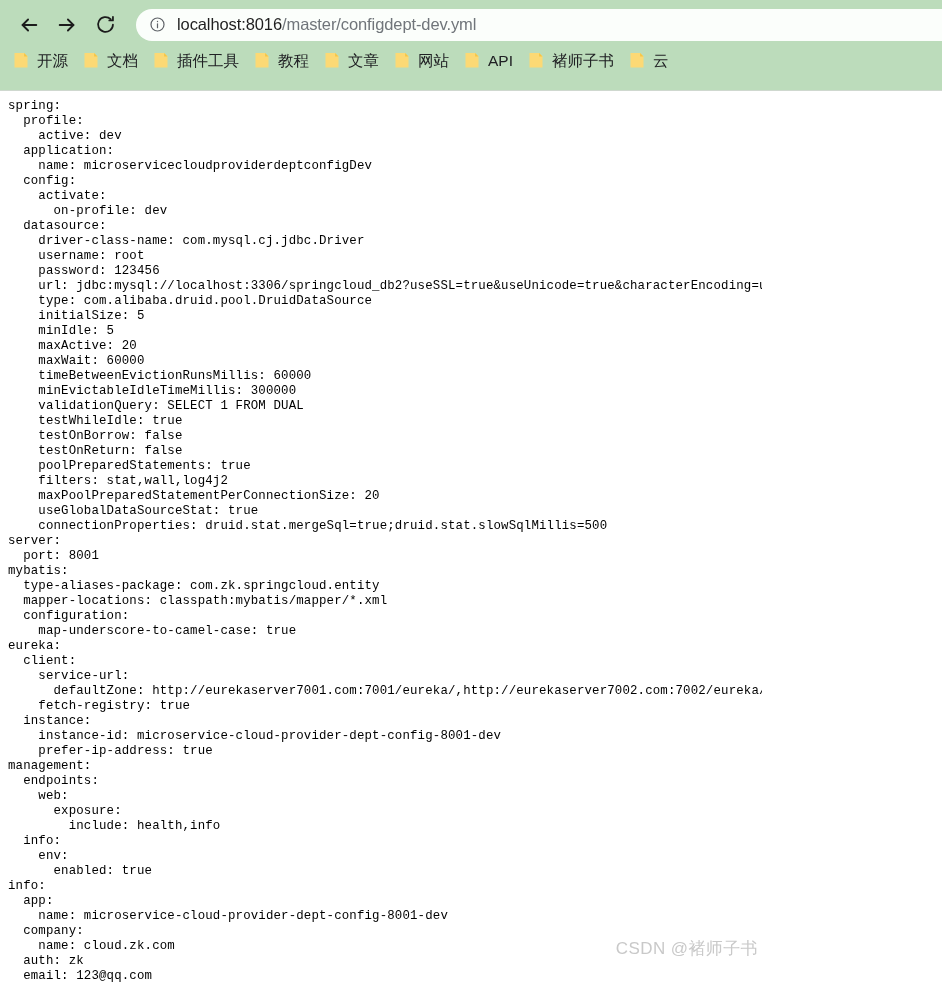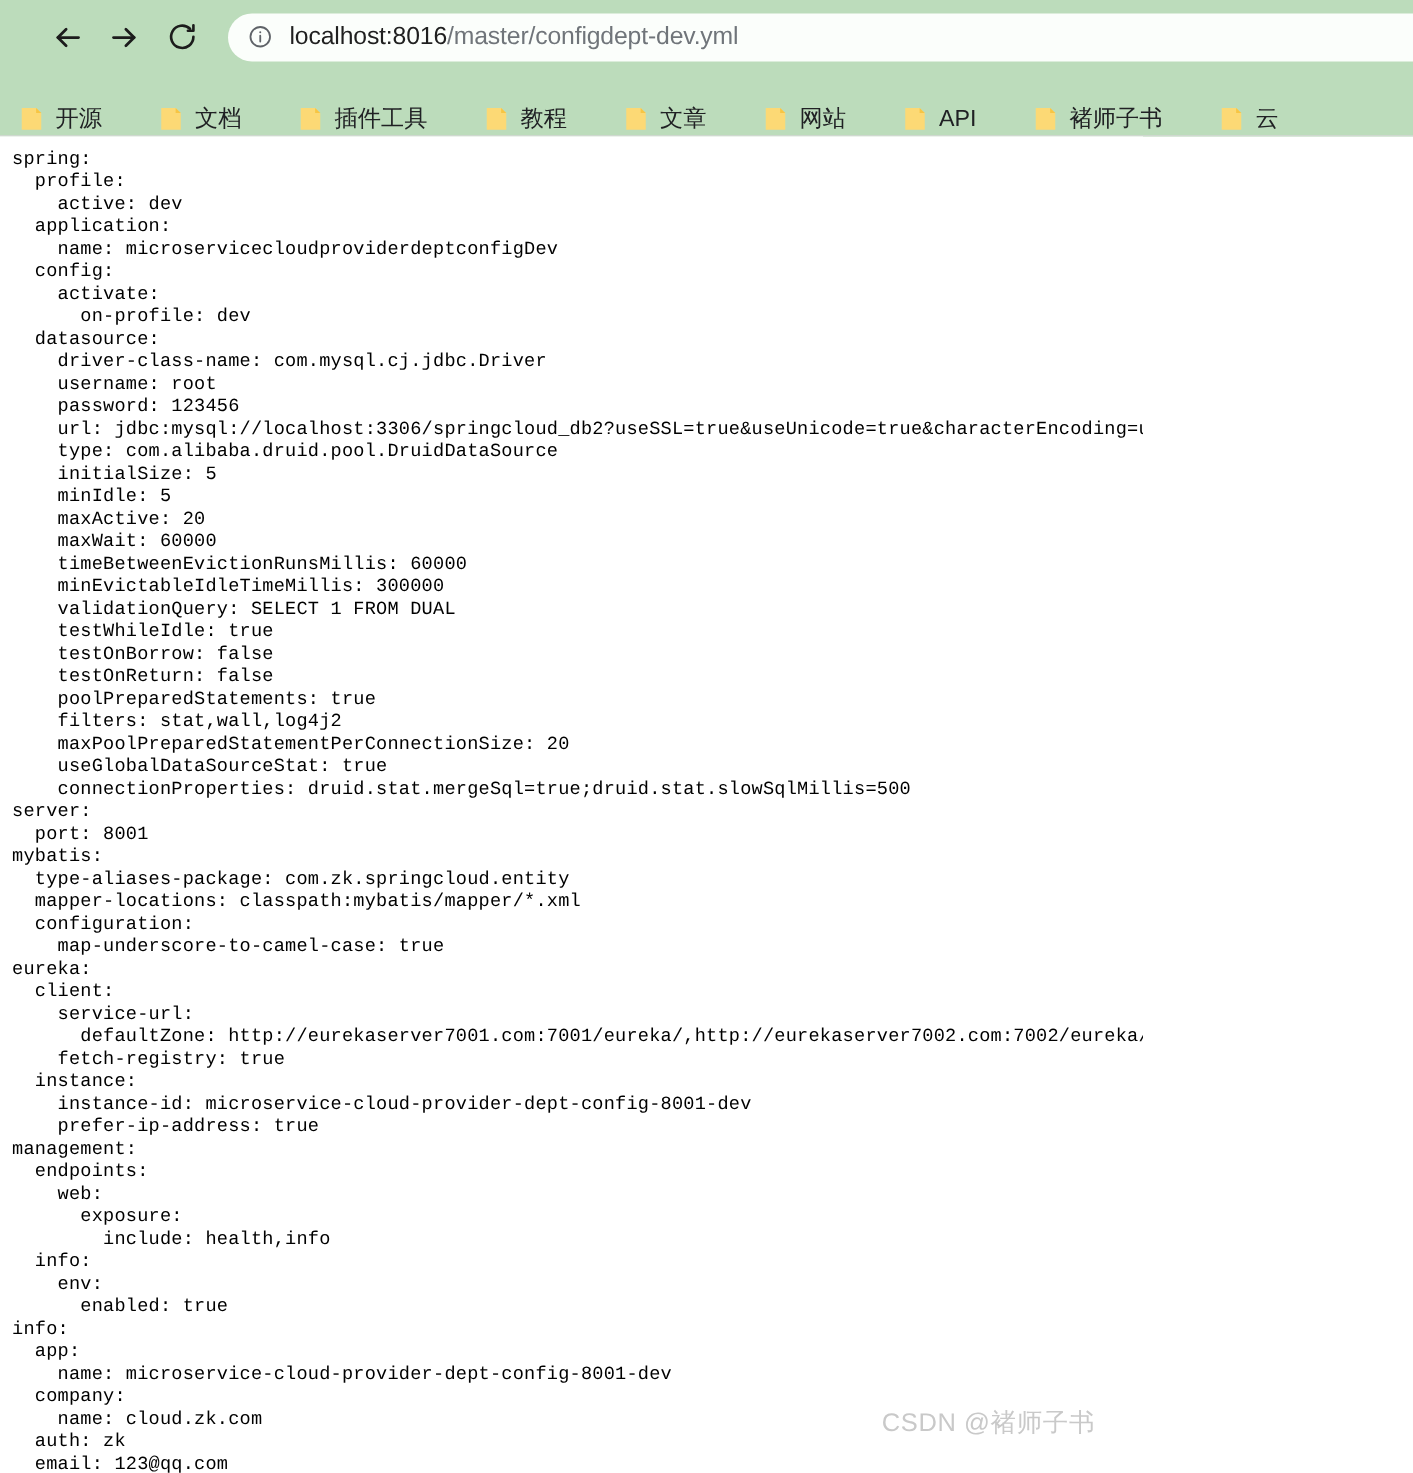--- a/index.html
+++ b/index.html
@@ -20,21 +20,21 @@
     width: 942px;
     height: 91px;
     position: relative;
     overflow: hidden;
   }
 
   .toolbar {
     height: 49px;
     display: flex;
     align-items: center;
-    padding: 0 0 0 30px;
+    padding: 0 0 0 14px;
     box-sizing: border-box;
   }
 
   .nav-btn {
     width: 30px;
     height: 30px;
     display: flex;
     align-items: center;
     justify-content: center;
     flex: 0 0 auto;
@@ -74,26 +74,25 @@
     letter-spacing: -0.1px;
   }
   .url-host {
     color: #1f1f1f;
   }
 
   
   .bookmarks {
     height: 42px;
     display: flex;
-    align-items: flex-end;
+    align-items: flex-start;
     padding-left: 8px;
     box-sizing: border-box;
     white-space: nowrap;
     overflow: hidden;
-    gap: 23px;
   }
   .bookmark {
     display: flex;
     align-items: center;
     flex: 0 0 auto;
     padding: 3px 7px 3px 5px;
     border-radius: 4px;
     margin-right: 3px;
   }
   .folder-icon {
@@ -133,21 +132,21 @@
     font-family: "Liberation Mono", "DejaVu Sans Mono", monospace;
     font-size: 12.4px;
     line-height: 15px;
     color: #000000;
     white-space: pre;
     letter-spacing: 0.15px;
   }
 
   .watermark {
     position: absolute;
-    right: 32px;
+    right: 4px;
     bottom: 22px;
     font-family: "Liberation Sans", sans-serif;
     font-size: 17px;
     color: #c9c9c9;
     white-space: nowrap;
     letter-spacing: 0.4px;
   }
 </style>
 </head>
 <body>

